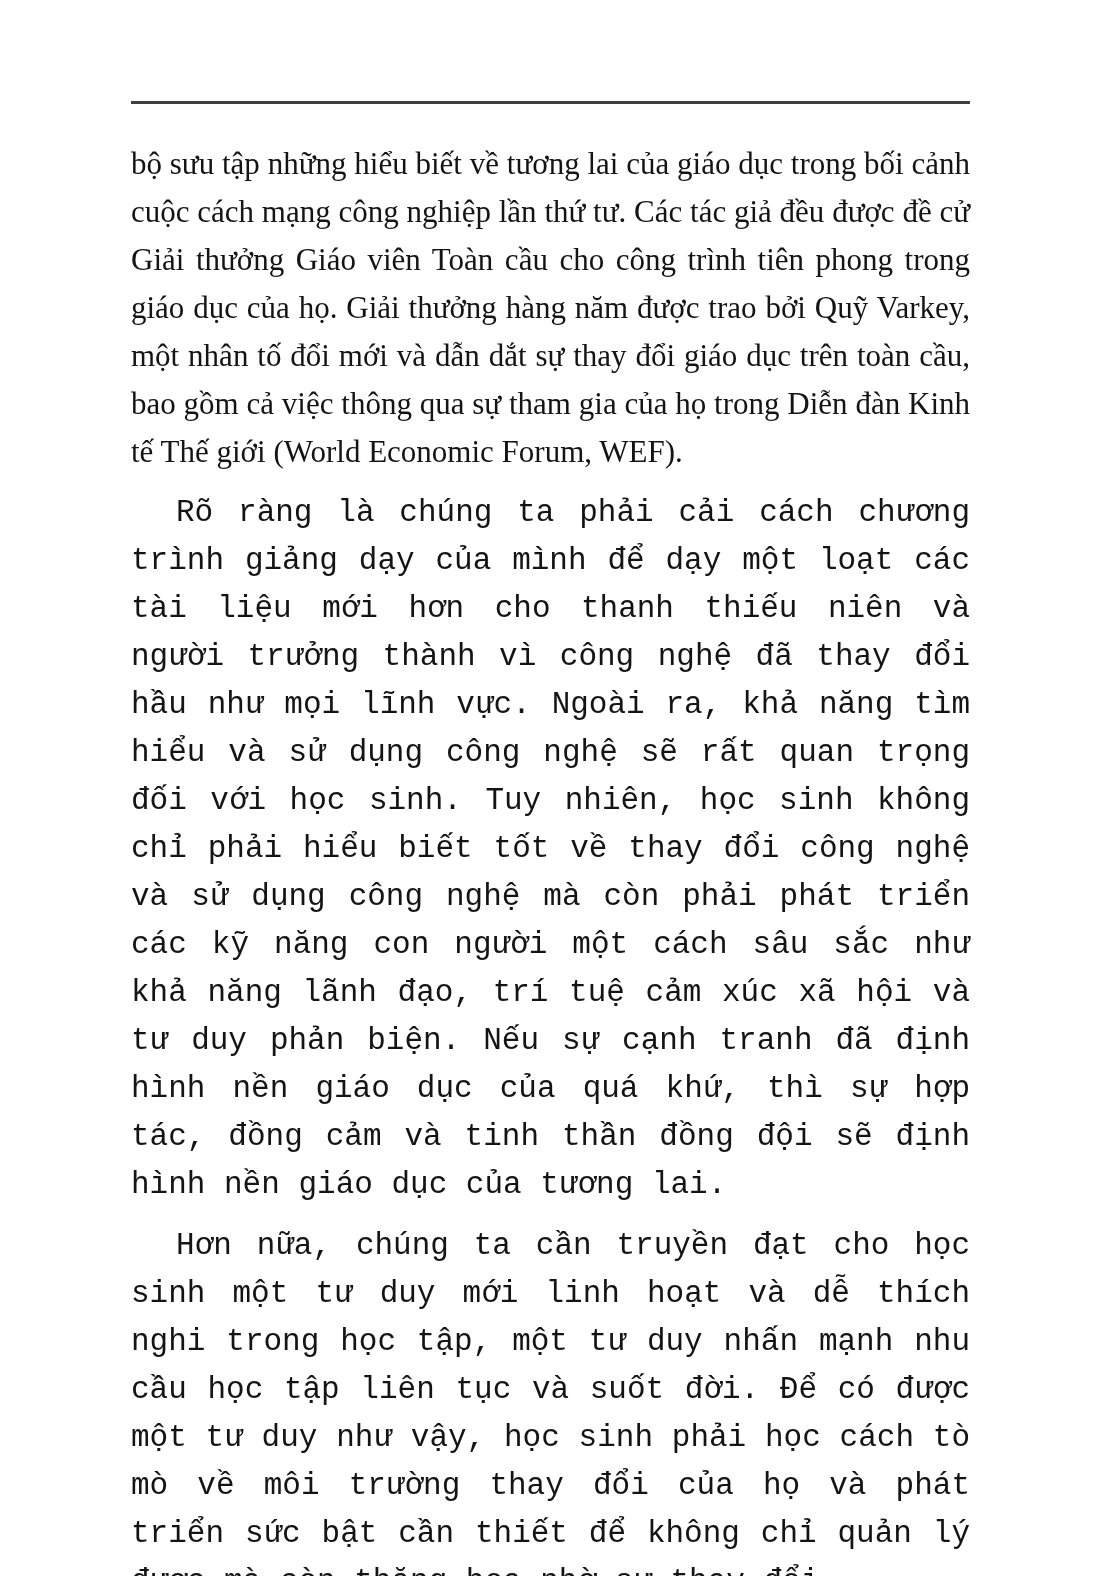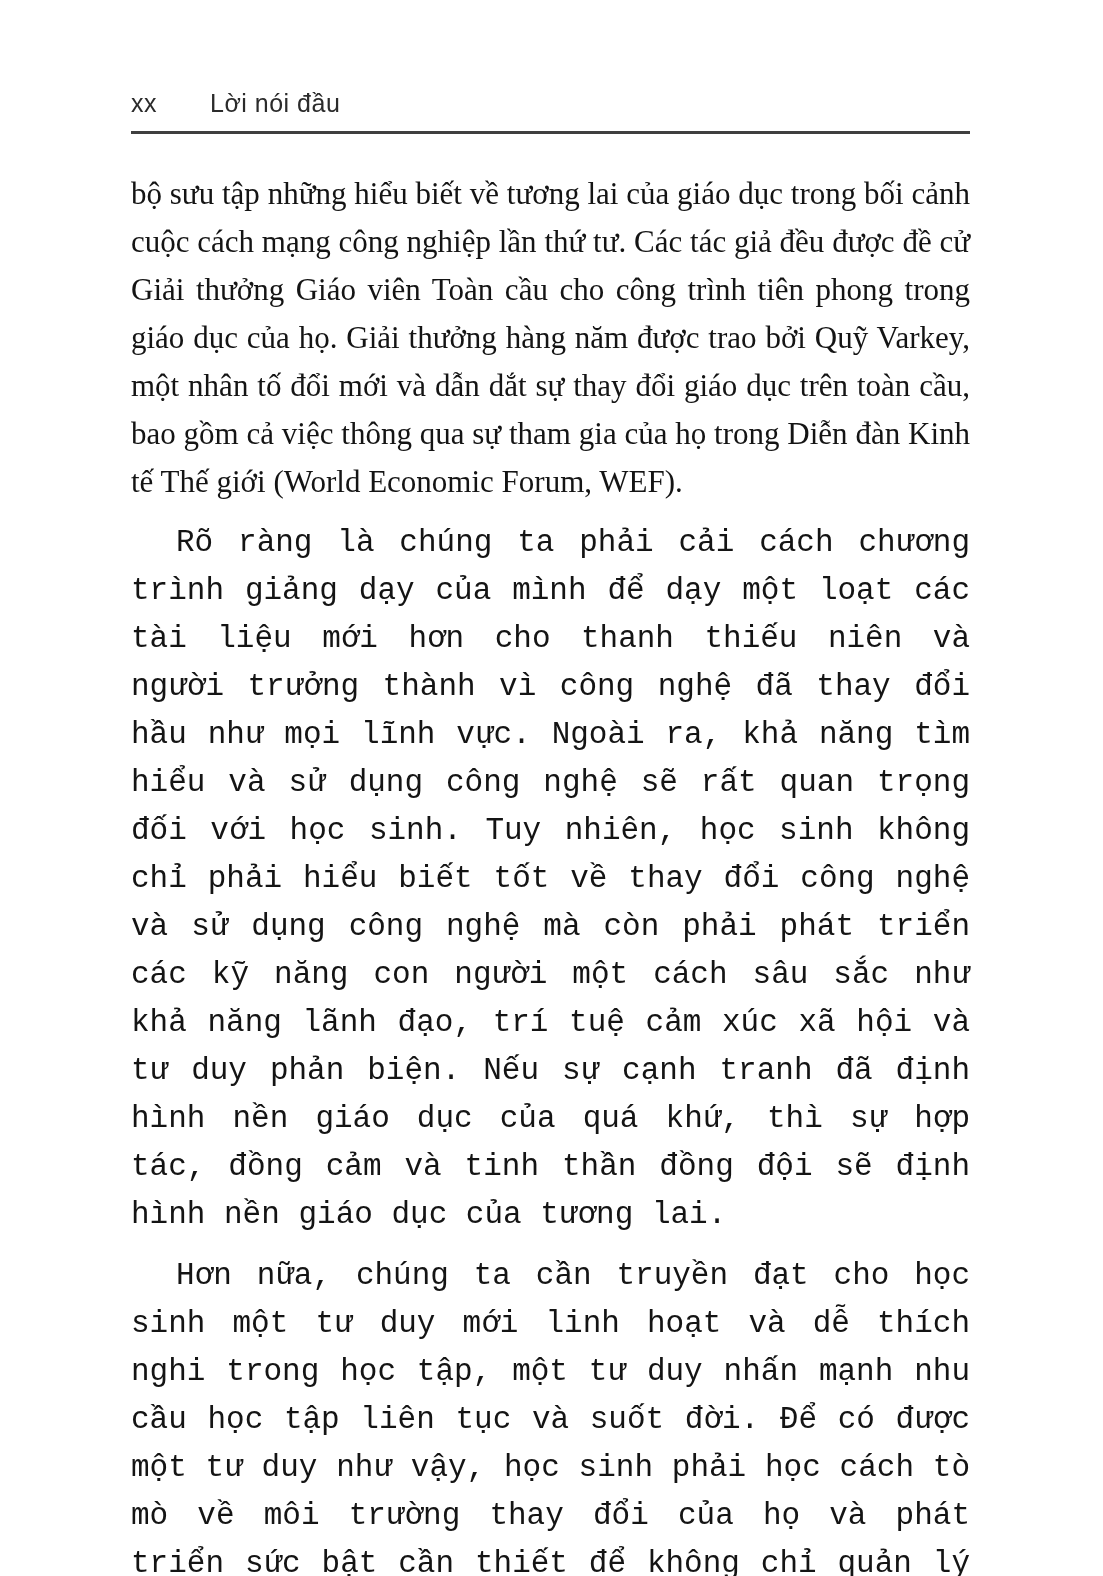--- a/index.html
+++ b/index.html
@@ -52,23 +52,20 @@
   }
   .body-text p.para.indent {
     text-indent: 45px;
     font-family: Liberation Mono, monospace;
   }
 </style>
 </head>
 <body>
 
 <div class="page">
-  <header class="page-header">
-    <span class="page-number">xx</span><span class="chapter-title">Lời nói đầu</span>
-  </header>
 
   <div class="rule"></div>
 
   <main class="body-text">
       <p class="para">bộ sưu tập những hiểu biết về tương lai của giáo dục trong bối cảnh cuộc cách mạng công nghiệp lần thứ tư. Các tác giả đều được đề cử Giải thưởng Giáo viên Toàn cầu cho công trình tiên phong trong giáo dục của họ. Giải thưởng hàng năm được trao bởi Quỹ Varkey, một nhân tố đổi mới và dẫn dắt sự thay đổi giáo dục trên toàn cầu, bao gồm cả việc thông qua sự tham gia của họ trong Diễn đàn Kinh tế Thế giới (World Economic Forum, WEF).</p>
       <p class="para indent">Rõ ràng là chúng ta phải cải cách chương trình giảng dạy của mình để dạy một loạt các tài liệu mới hơn cho thanh thiếu niên và người trưởng thành vì công nghệ đã thay đổi hầu như mọi lĩnh vực. Ngoài ra, khả năng tìm hiểu và sử dụng công nghệ sẽ rất quan trọng đối với học sinh. Tuy nhiên, học sinh không chỉ phải hiểu biết tốt về thay đổi công nghệ và sử dụng công nghệ mà còn phải phát triển các kỹ năng con người một cách sâu sắc như khả năng lãnh đạo, trí tuệ cảm xúc xã hội và tư duy phản biện. Nếu sự cạnh tranh đã định hình nền giáo dục của quá khứ, thì sự hợp tác, đồng cảm và tinh thần đồng đội sẽ định hình nền giáo dục của tương lai.</p>
       <p class="para indent">Hơn nữa, chúng ta cần truyền đạt cho học sinh một tư duy mới linh hoạt và dễ thích nghi trong học tập, một tư duy nhấn mạnh nhu cầu học tập liên tục và suốt đời. Để có được một tư duy như vậy, học sinh phải học cách tò mò về môi trường thay đổi của họ và phát triển sức bật cần thiết để không chỉ quản lý được mà còn thăng hoa nhờ sự thay đổi.</p>
     </main>
 </div>
 

